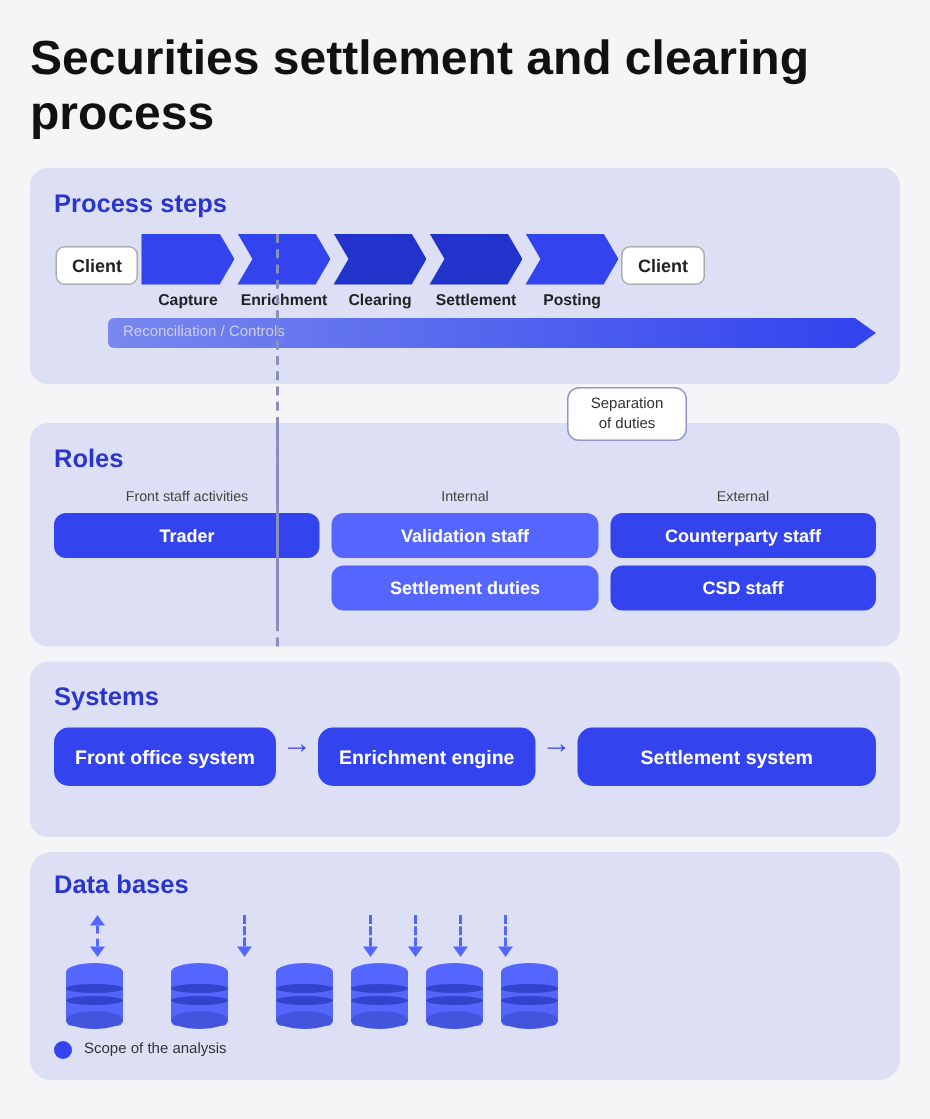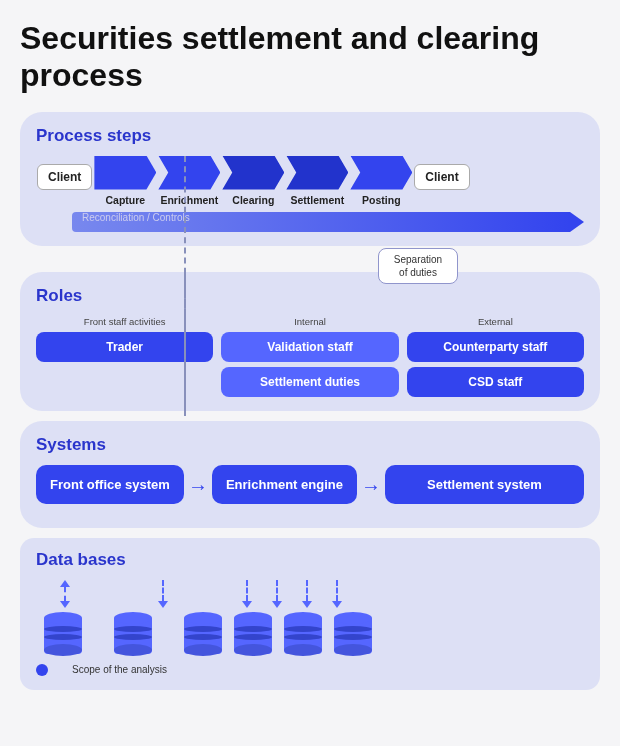--- a/index.html
+++ b/index.html
@@ -12,22 +12,22 @@
     }
     .page-title {
       font-size: 32px;
       font-weight: 900;
       color: #111;
       margin-bottom: 18px;
       line-height: 1.15;
     }
     .section-card {
       background: #dde0f5;
-      border-radius: 22px;
-      padding: 14px 16px 14px 16px;
+      border-radius: 12px;
+      padding: 14px 16px 24px 16px;
       margin-bottom: 10px;
       position: relative;
     }
     .section-label {
       font-size: 17px;
       font-weight: 800;
       color: #2a35cc;
       margin-bottom: 10px;
     }
 
@@ -125,21 +125,20 @@
       text-align: center;
       width: 100%;
     }
     .role-btn-light {
       background: #5566ff;
     }
 
     
     .systems-row {
       display: flex;
-      align-items: center;
       gap: 0;
       margin-bottom: 10px;
     }
     .sys-box {
       background: #3344ee;
       color: #fff;
       border-radius: 10px;
       padding: 12px 14px;
       font-size: 13px;
       font-weight: 700;
@@ -222,21 +221,21 @@
       top: 22px;
       width: 38px;
       height: 6px;
       background: #3344cc;
       border-radius: 50%;
       z-index: 3;
     }
     .scope-legend {
       display: flex;
       align-items: center;
-      gap: 24px;
+      gap: 8px;
       margin-top: 8px;
     }
     .scope-dot {
       width: 12px;
       height: 12px;
       background: #3344ee;
       border-radius: 50%;
     }
     .scope-text {
       font-size: 10px;
@@ -251,20 +250,21 @@
       display: flex;
       align-items: center;
       margin-left: 36px;
     }
     .recon-bar-inner {
       flex: 1;
       background: linear-gradient(to right, #7888ee, #3344ee);
       height: 20px;
       border-radius: 4px 0 0 4px;
       display: flex;
+      align-items: center;
       padding-left: 10px;
     }
     .recon-bar-arrow-end {
       width: 0; height: 0;
       border-top: 10px solid transparent;
       border-bottom: 10px solid transparent;
       border-left: 14px solid #3344ee;
     }
 
     .steps-outer {

